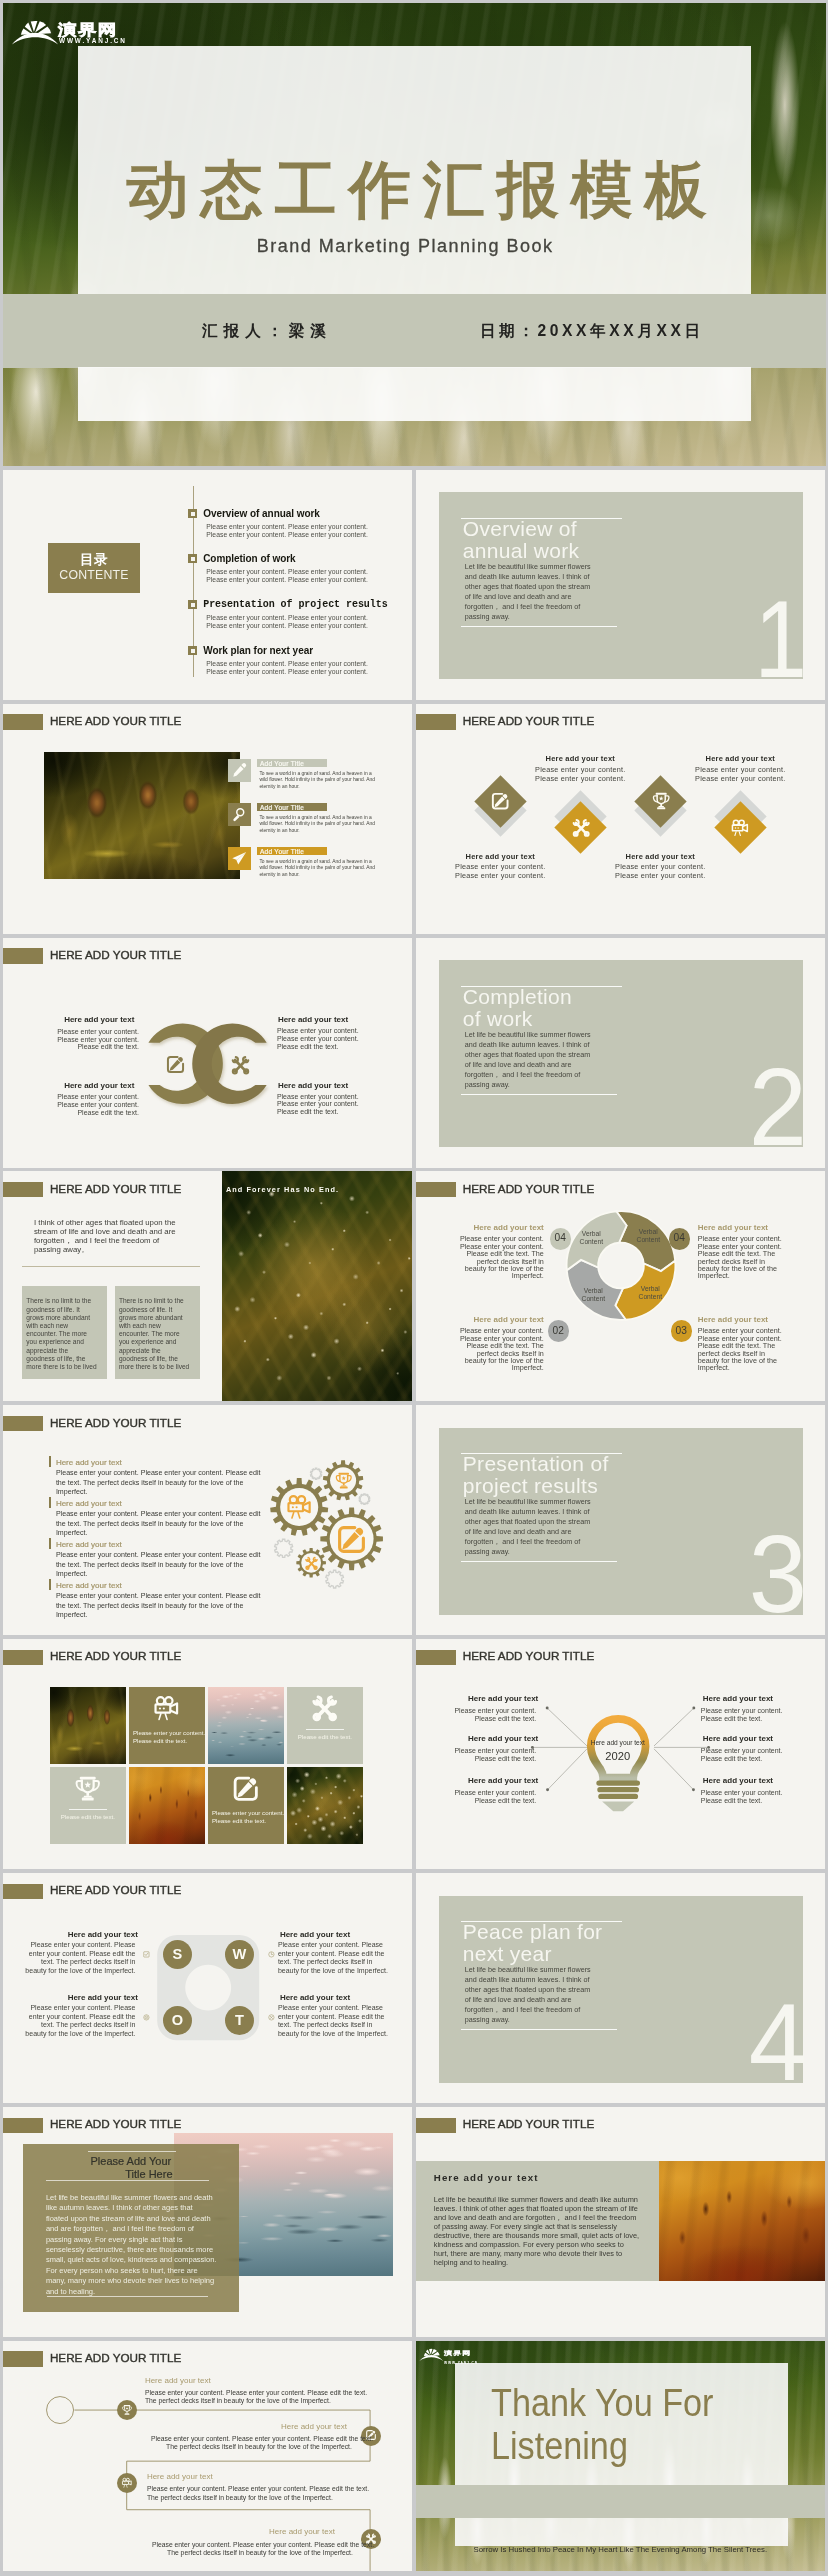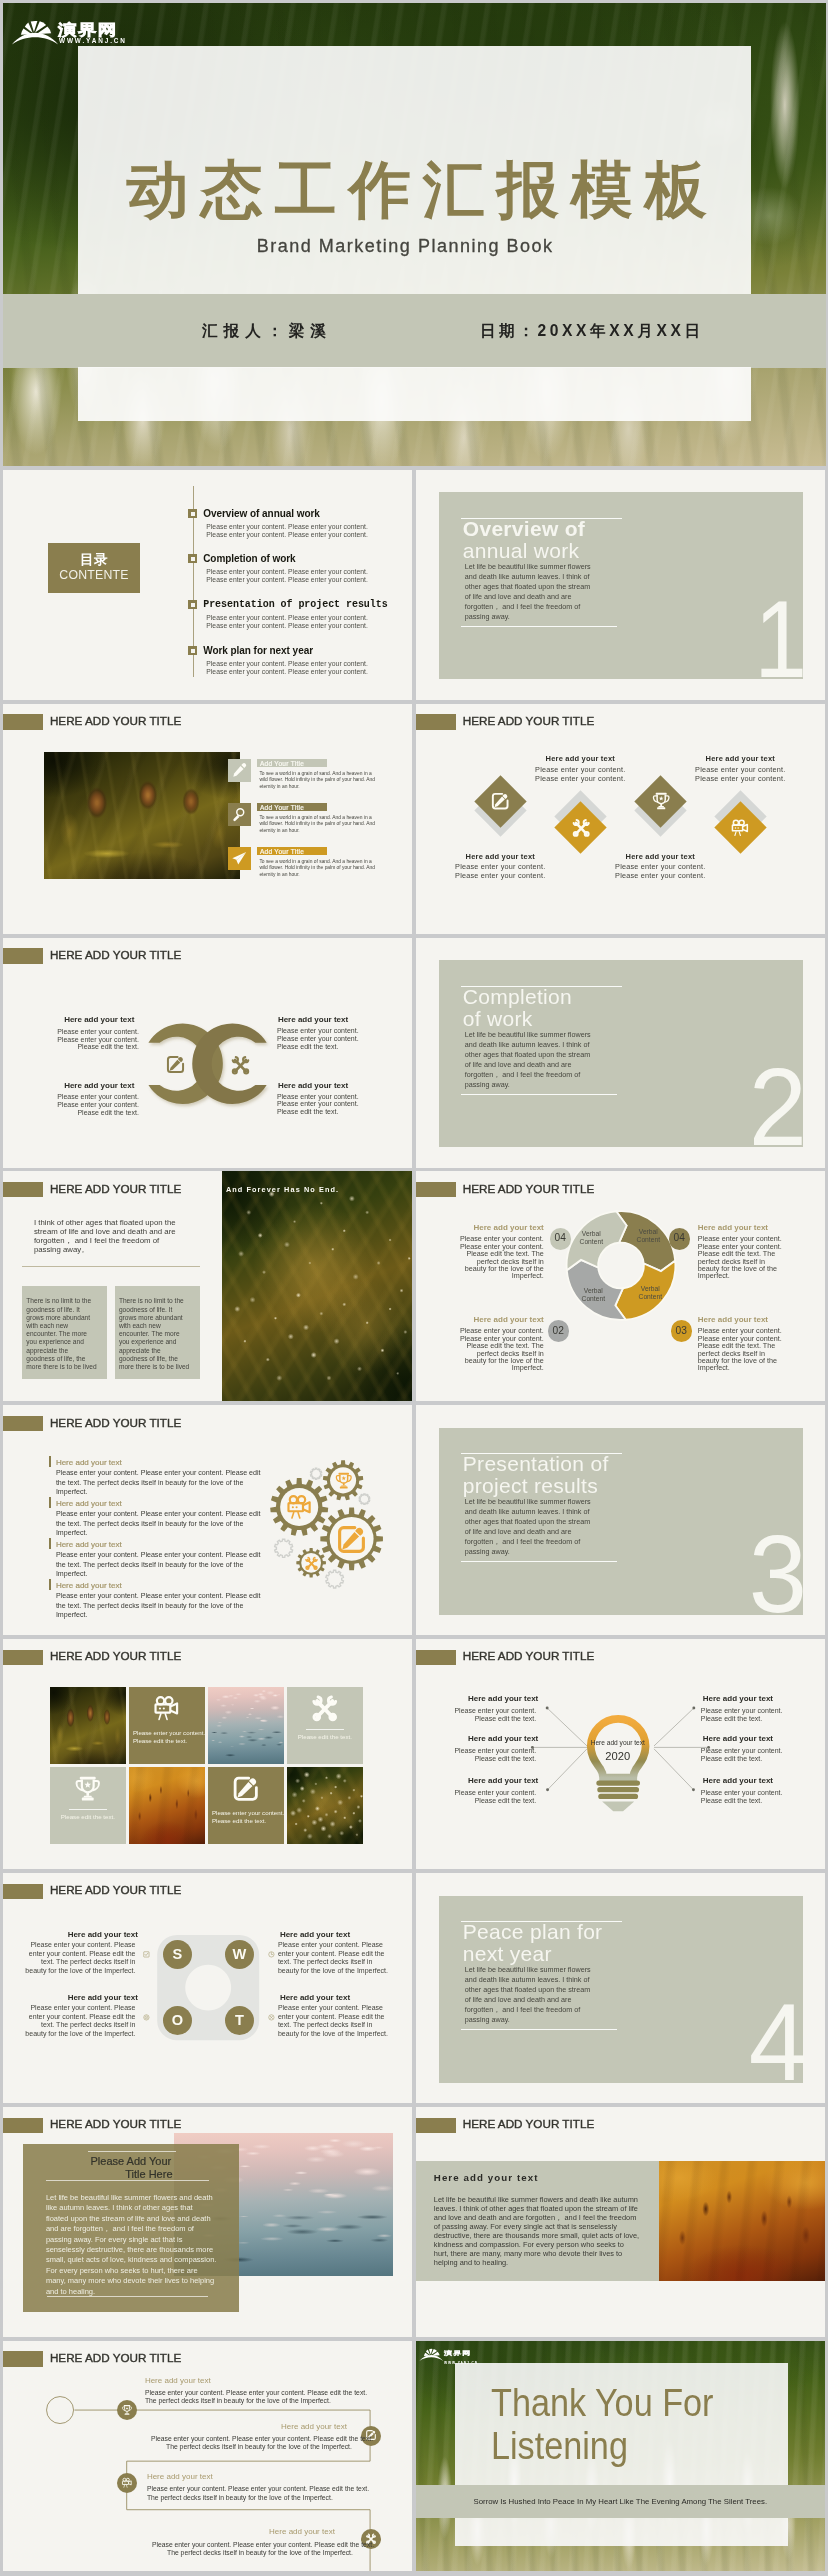--- a/index.html
+++ b/index.html
@@ -239,21 +239,21 @@
   .swot-t{font-size:8px;font-weight:700;color:#2c2c27;white-space:nowrap;}
   .swot-b{font-size:7px;color:#45453f;line-height:8.6px;}
   .ov-t{font-size:11px;font-weight:400;color:#33332a;text-align:center;white-space:nowrap;-webkit-text-stroke:0.2px #33332a;}
   .ov-b{font-size:7.5px;color:#efeee2;line-height:10.4px;}
   .sp-t{font-size:9.7px;font-weight:700;color:#2a2a26;letter-spacing:1.1px;white-space:nowrap;}
   .sp-b{font-size:7.4px;color:#3a3a34;line-height:9px;}
   .tl-dot{border-radius:50%;}
   .tl-t{font-size:8px;color:#a89a6e;white-space:nowrap;}
   .tl-b{font-size:6.8px;color:#3a3a35;white-space:nowrap;}
   .th-t{font-size:38px;color:#8a7e4e;letter-spacing:0;line-height:1;white-space:nowrap;}
-  .th-s{font-size:7.8px;color:#2b2b27;text-align:center;white-space:nowrap;}
+  .th-s{font-size:7.8px;color:#2b2b27;text-align:center;white-space:nowrap;margin-top:48px;}
   .logo-sm{position:absolute;}
 </style>
 
 <div class="deck">
 <div class="row">
 <div class="slide full">
 <div class="ph ph-grass"></div>
 <div class="abs logo" style="left:6.1px;top:13.6px;">
 <svg width="51" height="29" viewBox="0 0 52 30">
  <g fill="#ffffff">
@@ -309,21 +309,21 @@
 <div class="abs" style="left:0;top:0;width:9.6px;height:9.6px;background:#8a7e4e;"></div>
 <div class="abs" style="left:2.8px;top:2.8px;width:4px;height:4px;background:#f5f4f0;"></div>
 <div class="abs toc-title" style="left:15.3px;top:-0.6px;">Work plan for next year</div>
 <div class="abs toc-body" style="left:18.4px;top:14.6px;">Please enter your content.  Please enter your content.</div>
 <div class="abs toc-body" style="left:18.4px;top:22.5px;">Please enter your content.  Please enter your content.</div>
 </div>
 </div>
 <div class="slide">
 <div class="abs" style="left:23px;top:22.4px;width:364px;height:187px;background:#c3c6b6;"></div>
 <div class="abs" style="left:45px;top:48px;width:161px;height:1px;background:rgba(255,255,255,.9);"></div>
-<div class="abs sec-t" style="left:47px;top:48px;font-weight:bold;">Overview of</div>
+<div class="abs sec-t" style="left:47px;top:48px;">Overview of</div>
 <div class="abs sec-t" style="left:47px;top:70px;">annual work</div>
 <div class="abs sec-b" style="left:49px;top:92px;width:129px;">Let life be beautiful like summer flowers and death like autumn leaves. I think of other ages that floated upon the stream of life and love and death and are forgotten， and I feel the freedom of passing away.</div>
 <div class="abs" style="left:45px;top:156px;width:156px;height:1px;background:rgba(255,255,255,.9);"></div>
 <div class="abs sec-num" style="left:288px;top:115px;width:103px;transform:scaleX(0.87);transform-origin:100% 50%;">1</div>
 </div>
 </div>
 <div class="row">
 <div class="slide">
 <div class="abs hdr-bar" style="left:0;top:10.5px;width:40px;height:15.5px;background:#8a7e4e;"></div>
         <div class="abs hdr-txt" style="left:47px;top:10.2px;">HERE ADD YOUR TITLE</div>

